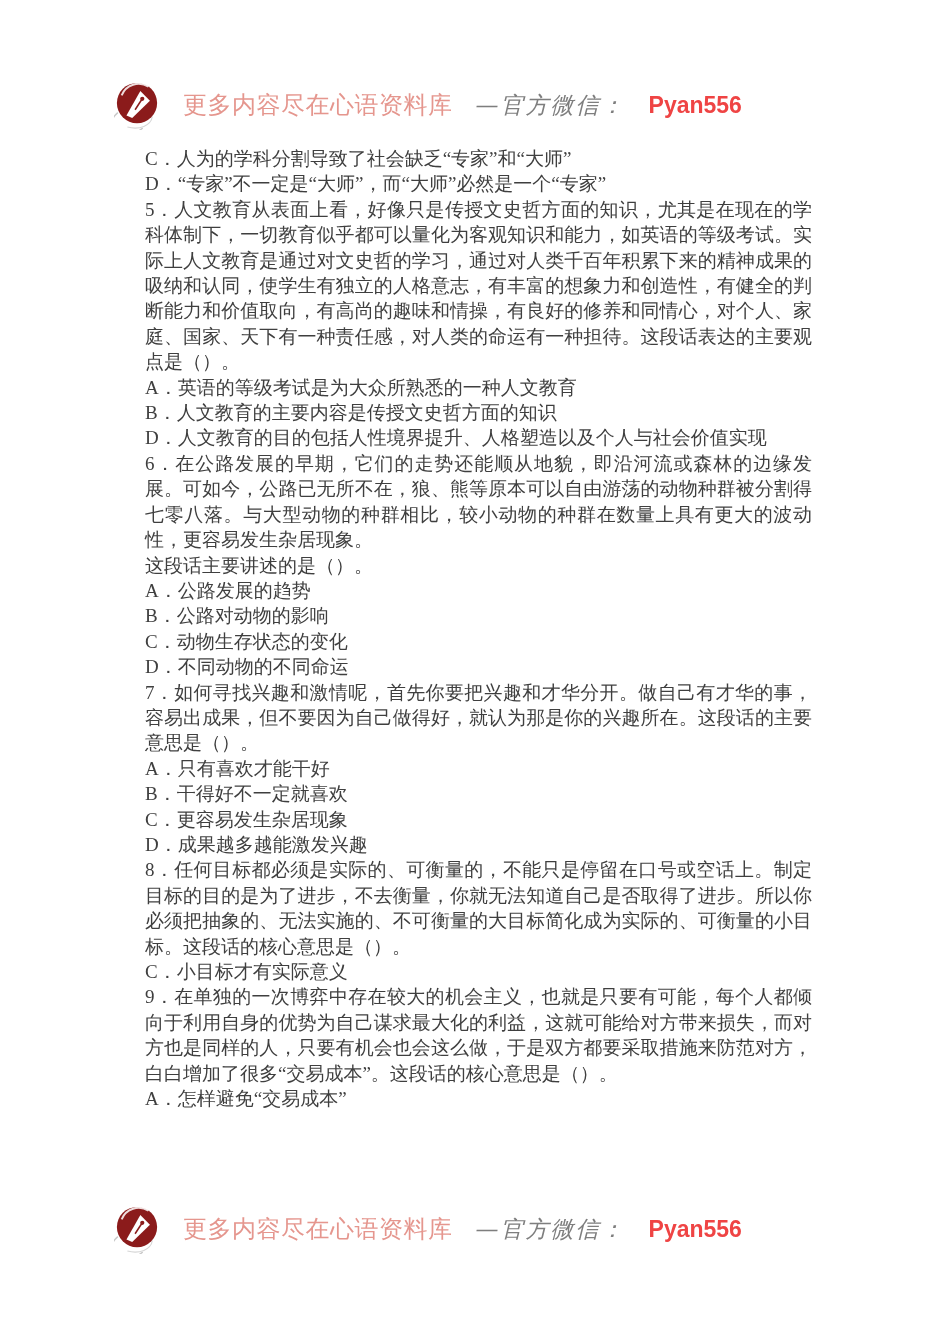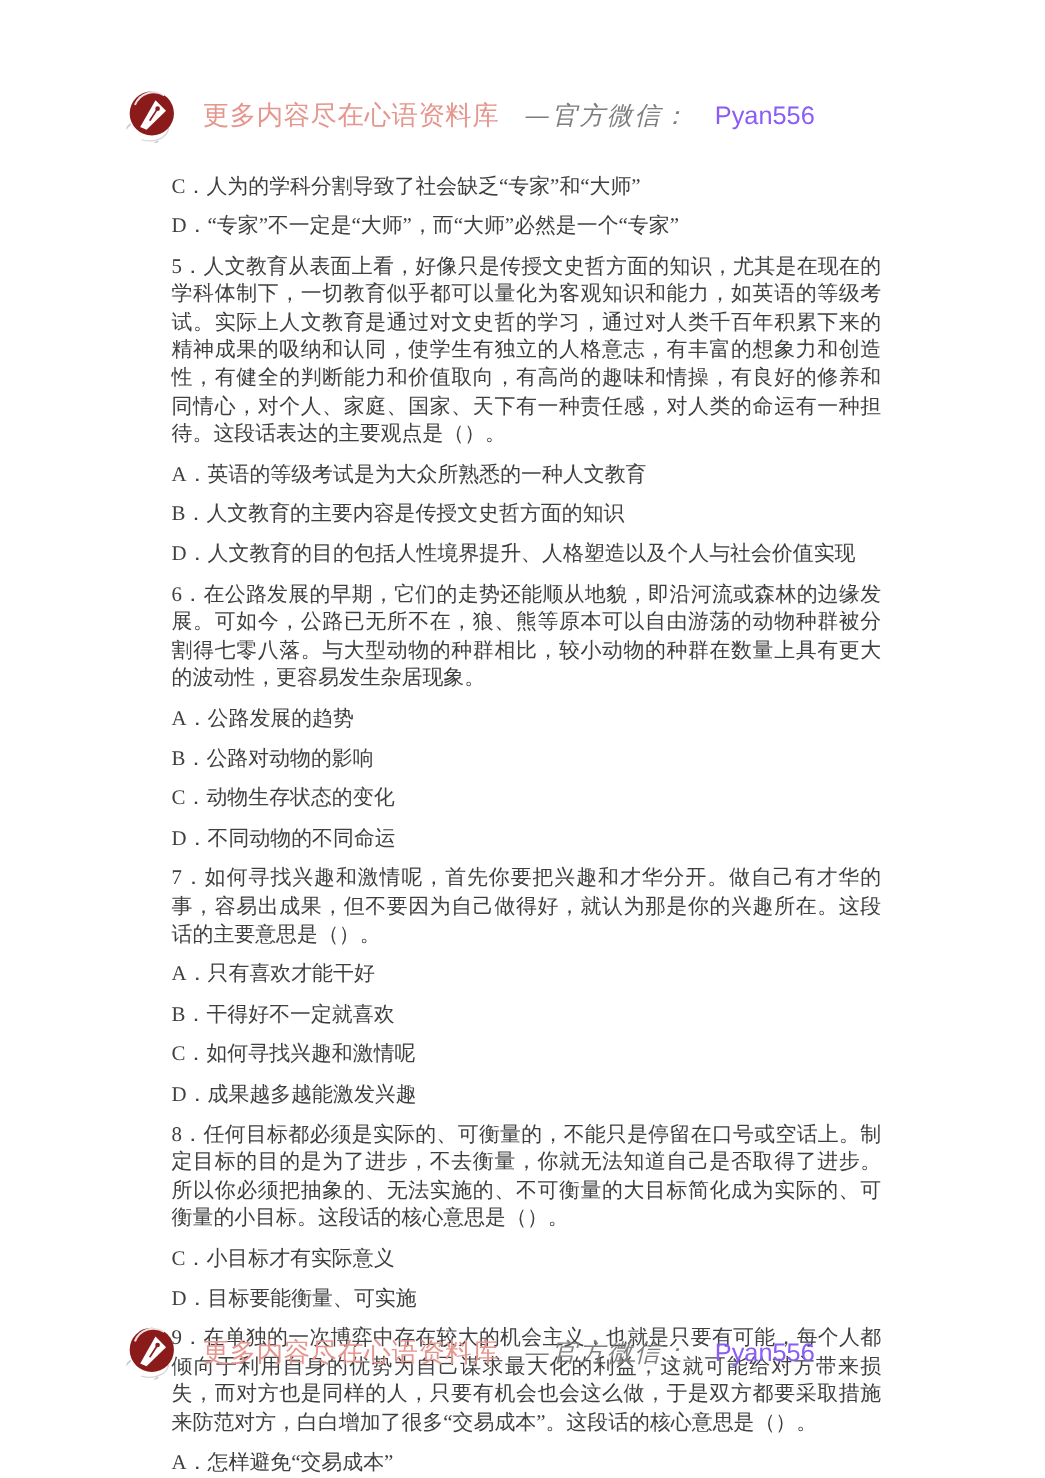--- a/index.html
+++ b/index.html
@@ -33,37 +33,38 @@
     font-family: "Liberation Serif", "DejaVu Serif", serif;
   }
   .brand-sep {
     color: #7E7E7E;
     font-size: 23px;
     font-style: italic;
     letter-spacing: 2px;
     font-family: "DejaVu Serif", serif;
   }
   .brand-id {
-    color: #8b5cf6;
+    color: #ef4444;
     font-size: 23px;
     font-family: "Liberation Sans", "DejaVu Sans", sans-serif;
+    font-weight: bold;
   }
 
   
   .doc-body {
     position: absolute;
     top: 146px;
     left: 145px;
     width: 667px;
     color: #3F3F3F;
     font-size: 19px;
     line-height: 25.4px;
   }
   .doc-body p {
-    margin: 11px;
+    margin: 0;
     padding: 0;
     text-align: justify;
     text-align-last: left;
     text-justify: inter-character;
   }
 </style>
 </head>
 <body>
 
 <div class="page">
@@ -84,32 +85,32 @@
   </div>
 
   <div class="doc-body">
       <p>C．人为的学科分割导致了社会缺乏“专家”和“大师”</p>
       <p>D．“专家”不一定是“大师”，而“大师”必然是一个“专家”</p>
       <p>5．人文教育从表面上看，好像只是传授文史哲方面的知识，尤其是在现在的学科体制下，一切教育似乎都可以量化为客观知识和能力，如英语的等级考试。实际上人文教育是通过对文史哲的学习，通过对人类千百年积累下来的精神成果的吸纳和认同，使学生有独立的人格意志，有丰富的想象力和创造性，有健全的判断能力和价值取向，有高尚的趣味和情操，有良好的修养和同情心，对个人、家庭、国家、天下有一种责任感，对人类的命运有一种担待。这段话表达的主要观点是（）。</p>
       <p>A．英语的等级考试是为大众所熟悉的一种人文教育</p>
       <p>B．人文教育的主要内容是传授文史哲方面的知识</p>
       <p>D．人文教育的目的包括人性境界提升、人格塑造以及个人与社会价值实现</p>
       <p>6．在公路发展的早期，它们的走势还能顺从地貌，即沿河流或森林的边缘发展。可如今，公路已无所不在，狼、熊等原本可以自由游荡的动物种群被分割得七零八落。与大型动物的种群相比，较小动物的种群在数量上具有更大的波动性，更容易发生杂居现象。</p>
+      <p>这段话主要讲述的是（）。</p>
       <p>A．公路发展的趋势</p>
       <p>B．公路对动物的影响</p>
       <p>C．动物生存状态的变化</p>
       <p>D．不同动物的不同命运</p>
       <p>7．如何寻找兴趣和激情呢，首先你要把兴趣和才华分开。做自己有才华的事，容易出成果，但不要因为自己做得好，就认为那是你的兴趣所在。这段话的主要意思是（）。</p>
       <p>A．只有喜欢才能干好</p>
       <p>B．干得好不一定就喜欢</p>
-      <p>C．如何寻找兴趣和激情呢</p>
+      <p>C．更容易发生杂居现象</p>
       <p>D．成果越多越能激发兴趣</p>
       <p>8．任何目标都必须是实际的、可衡量的，不能只是停留在口号或空话上。制定目标的目的是为了进步，不去衡量，你就无法知道自己是否取得了进步。所以你必须把抽象的、无法实施的、不可衡量的大目标简化成为实际的、可衡量的小目标。这段话的核心意思是（）。</p>
       <p>C．小目标才有实际意义</p>
-      <p>D．目标要能衡量、可实施</p>
       <p>9．在单独的一次博弈中存在较大的机会主义，也就是只要有可能，每个人都倾向于利用自身的优势为自己谋求最大化的利益，这就可能给对方带来损失，而对方也是同样的人，只要有机会也会这么做，于是双方都要采取措施来防范对方，白白增加了很多“交易成本”。这段话的核心意思是（）。</p>
       <p>A．怎样避免“交易成本”</p>
     </div>
 
   <div class="brand-row bottom">
     <svg class="brand-logo" viewBox="0 0 48 52" xmlns="http://www.w3.org/2000/svg">
       <path d="M4 34 A 20 13 -25 0 0 30 50" stroke="#c9c9c9" stroke-width="1.5" fill="none"></path>
       <path d="M40 38 A 22 16 15 0 1 14 49" stroke="#d6d6d6" stroke-width="1.2" fill="none"></path>
       <circle cx="24" cy="24" r="21" fill="#8B1B1B"></circle>
       <path d="M8 16 A 19 19 0 0 1 36 7" stroke="#ffffff" stroke-width="2" fill="none" opacity="0.85"></path>

